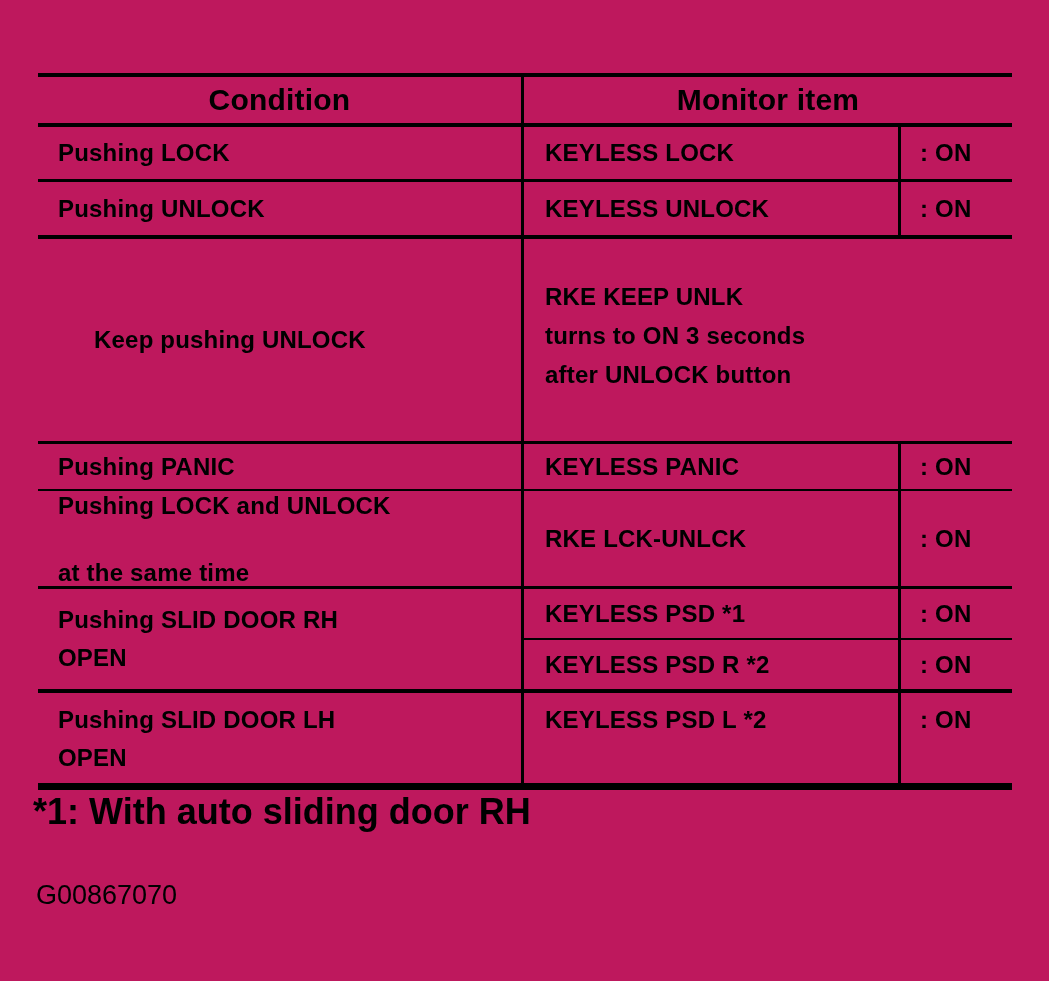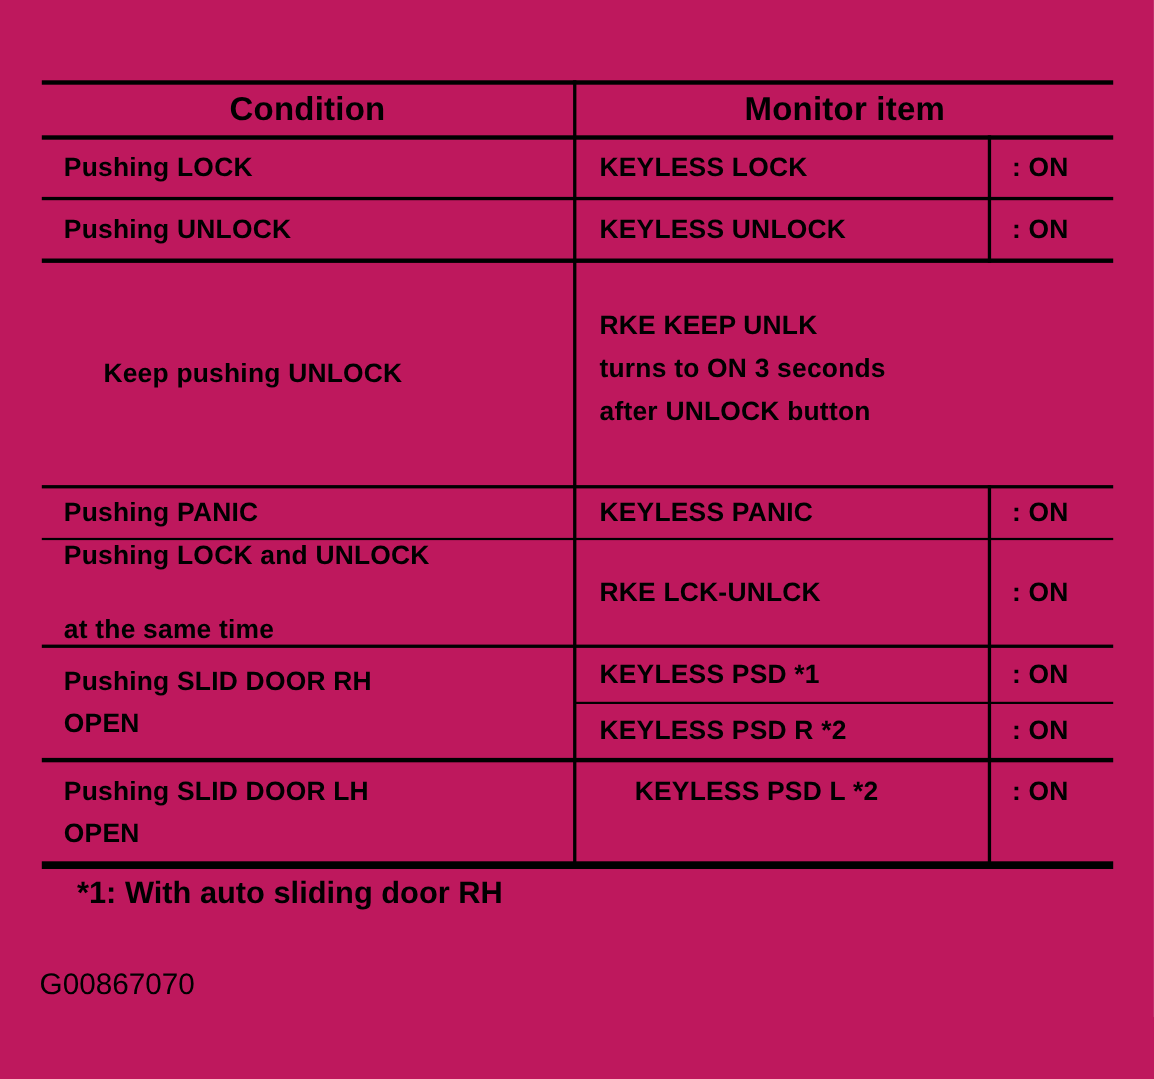--- a/index.html
+++ b/index.html
@@ -27,24 +27,23 @@
   .cell.top{justify-content:flex-start;}
   .hdr{
     align-items:center;
     font-size:30px;
     line-height:34px;
   }
   .footnotes{
     position:absolute;
     left:33px;top:795px;
     font-weight:700;
-    font-size:28px;
+    font-size:36px;
     line-height:34px;
     white-space:nowrap;
-    margin-left:37px;
   }
   .figid{
     position:absolute;
     left:36px;top:880px;
     font-weight:400;
     font-size:27px;
     line-height:30px;
     white-space:nowrap;
   }
 </style>
@@ -139,21 +138,21 @@
     <div>KEYLESS PSD R *2</div>
   </div>
   <div class="cell" style="left:920px;top:640px;width:92px;height:49px;">
     <div>: ON</div>
   </div>
 
   <div class="cell top" style="left:58px;top:701px;width:463px;height:82px;">
     <div>Pushing SLID DOOR LH</div>
     <div>OPEN</div>
   </div>
-  <div class="cell top" style="left:545px;top:701px;width:353px;height:82px;margin-left:32px;">
+  <div class="cell top" style="left:545px;top:701px;width:353px;height:82px;">
     <div>KEYLESS PSD L *2</div>
   </div>
   <div class="cell top" style="left:920px;top:701px;width:92px;height:82px;">
     <div>: ON</div>
   </div>
 
   <div class="footnotes">
     <div>*1: With auto sliding door RH</div>
   </div>
 

